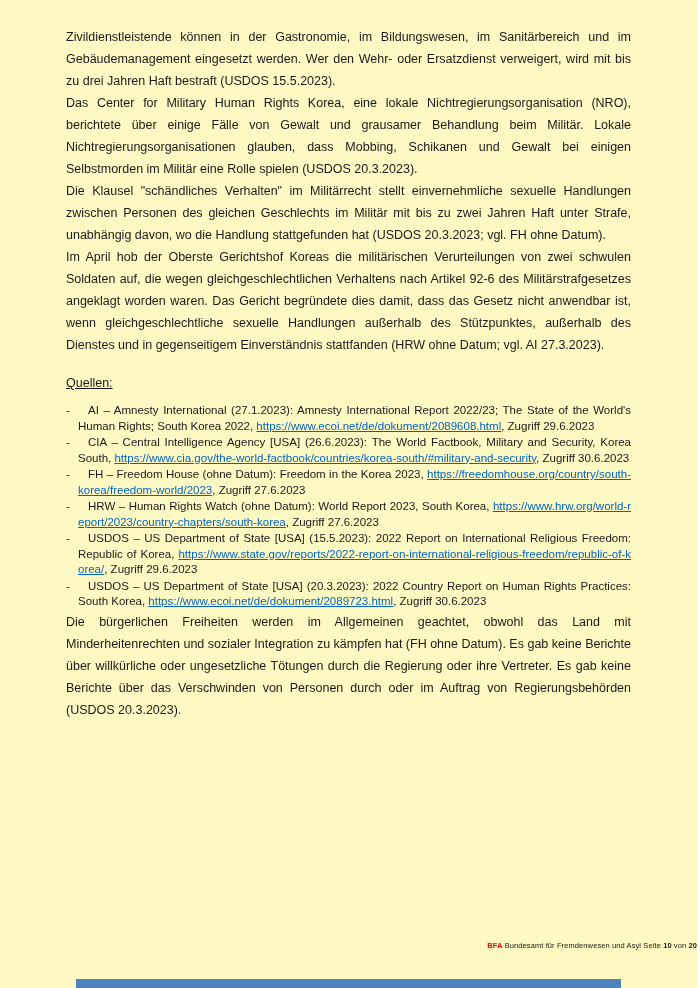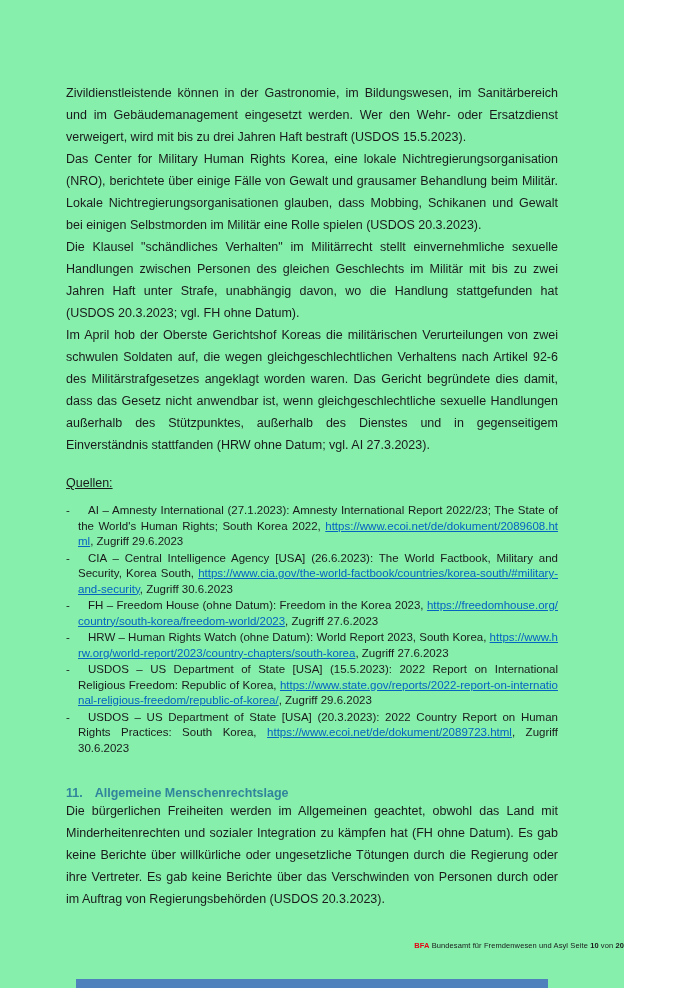--- a/index.html
+++ b/index.html
@@ -4,24 +4,24 @@
 <style>
   * { margin: 0; padding: 0; box-sizing: border-box; }
   html, body { background: #ffffff; }
   body {
     font-family: "Liberation Sans", sans-serif;
     color: #1a1a1a;
     width: 700px;
   }
   .page {
     position: relative;
-    width: 624px;
+    width: 697px;
     height: 988px;
-    background: #86efac;
-    padding: 82px 66px 0 66px;
+    background: #fef9c3;
+    padding: 26px 66px 0 66px;
     overflow: hidden;
   }
   .body-text p {
     font-size: 12.5px;
     line-height: 22px;
     text-align: justify;
     margin: 0;
   }
   .sources-heading {
     margin-top: 16px;
@@ -100,23 +100,20 @@
 
   <ul class="sources" id="sources-list">
       <li><span class="src-dash">-</span><span>AI – Amnesty International (27.1.2023): Amnesty International Report 2022/23; The State of the World's Human Rights; South Korea 2022, </span><a class="src-link" href="#">https://www.ecoi.net/de/dokument/2089608.html</a><span>, Zugriff 29.6.2023</span></li>
       <li><span class="src-dash">-</span><span>CIA – Central Intelligence Agency [USA] (26.6.2023): The World Factbook, Military and Security, Korea South, </span><a class="src-link" href="#">https://www.cia.gov/the-world-factbook/countries/korea-south/#military-and-security</a><span>, Zugriff 30.6.2023</span></li>
       <li><span class="src-dash">-</span><span>FH – Freedom House (ohne Datum): Freedom in the Korea 2023, </span><a class="src-link" href="#">https://freedomhouse.org/country/south-korea/freedom-world/2023</a><span>, Zugriff 27.6.2023</span></li>
       <li><span class="src-dash">-</span><span>HRW – Human Rights Watch (ohne Datum): World Report 2023, South Korea, </span><a class="src-link" href="#">https://www.hrw.org/world-report/2023/country-chapters/south-korea</a><span>, Zugriff 27.6.2023</span></li>
       <li><span class="src-dash">-</span><span>USDOS – US Department of State [USA] (15.5.2023): 2022 Report on International Religious Freedom: Republic of Korea, </span><a class="src-link" href="#">https://www.state.gov/reports/2022-report-on-international-religious-freedom/republic-of-korea/</a><span>, Zugriff 29.6.2023</span></li>
       <li><span class="src-dash">-</span><span>USDOS – US Department of State [USA] (20.3.2023): 2022 Country Report on Human Rights Practices: South Korea, </span><a class="src-link" href="#">https://www.ecoi.net/de/dokument/2089723.html</a><span>, Zugriff 30.6.2023</span></li>
     </ul>
 
-  <h2 class="section-heading">
-    <span class="sec-num">11.</span><span>Allgemeine Menschenrechtslage</span>
-  </h2>
 
   <div class="body-text after-heading">
     <p>Die bürgerlichen Freiheiten werden im Allgemeinen geachtet, obwohl das Land mit Minderheitenrechten und sozialer Integration zu kämpfen hat (FH ohne Datum). Es gab keine Berichte über willkürliche oder ungesetzliche Tötungen durch die Regierung oder ihre Vertreter. Es gab keine Berichte über das Verschwinden von Personen durch oder im Auftrag von Regierungsbehörden (USDOS 20.3.2023).</p>
   </div>
 
   <div class="footer">
     <span class="f-abbr">BFA</span>
     <span>Bundesamt für Fremdenwesen und Asyl</span>
     <span>Seite</span>
     <span class="f-bold">10</span>

